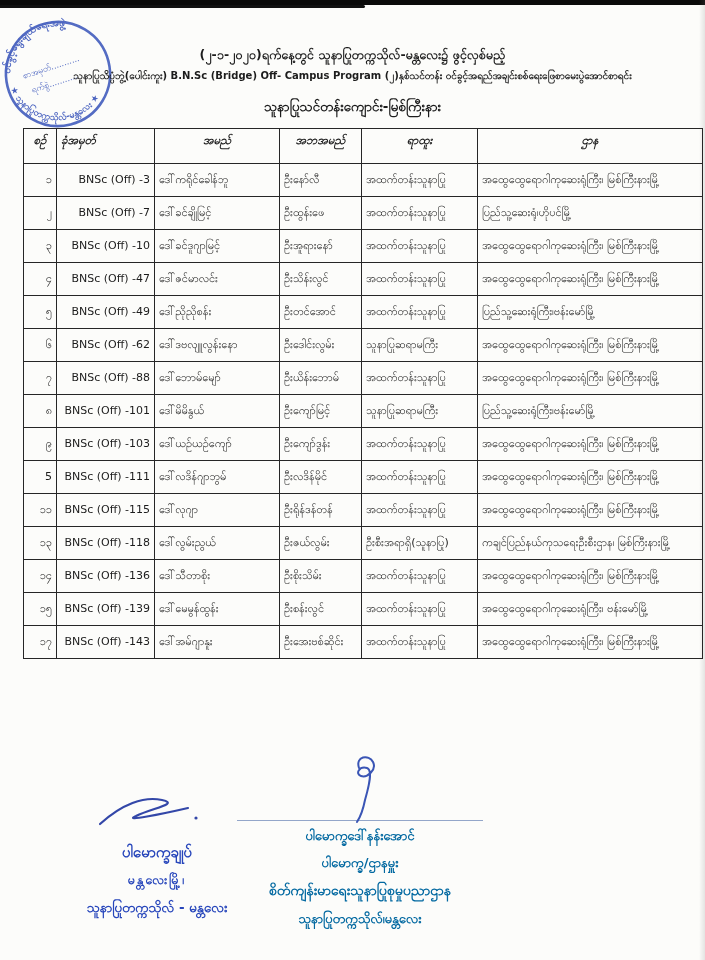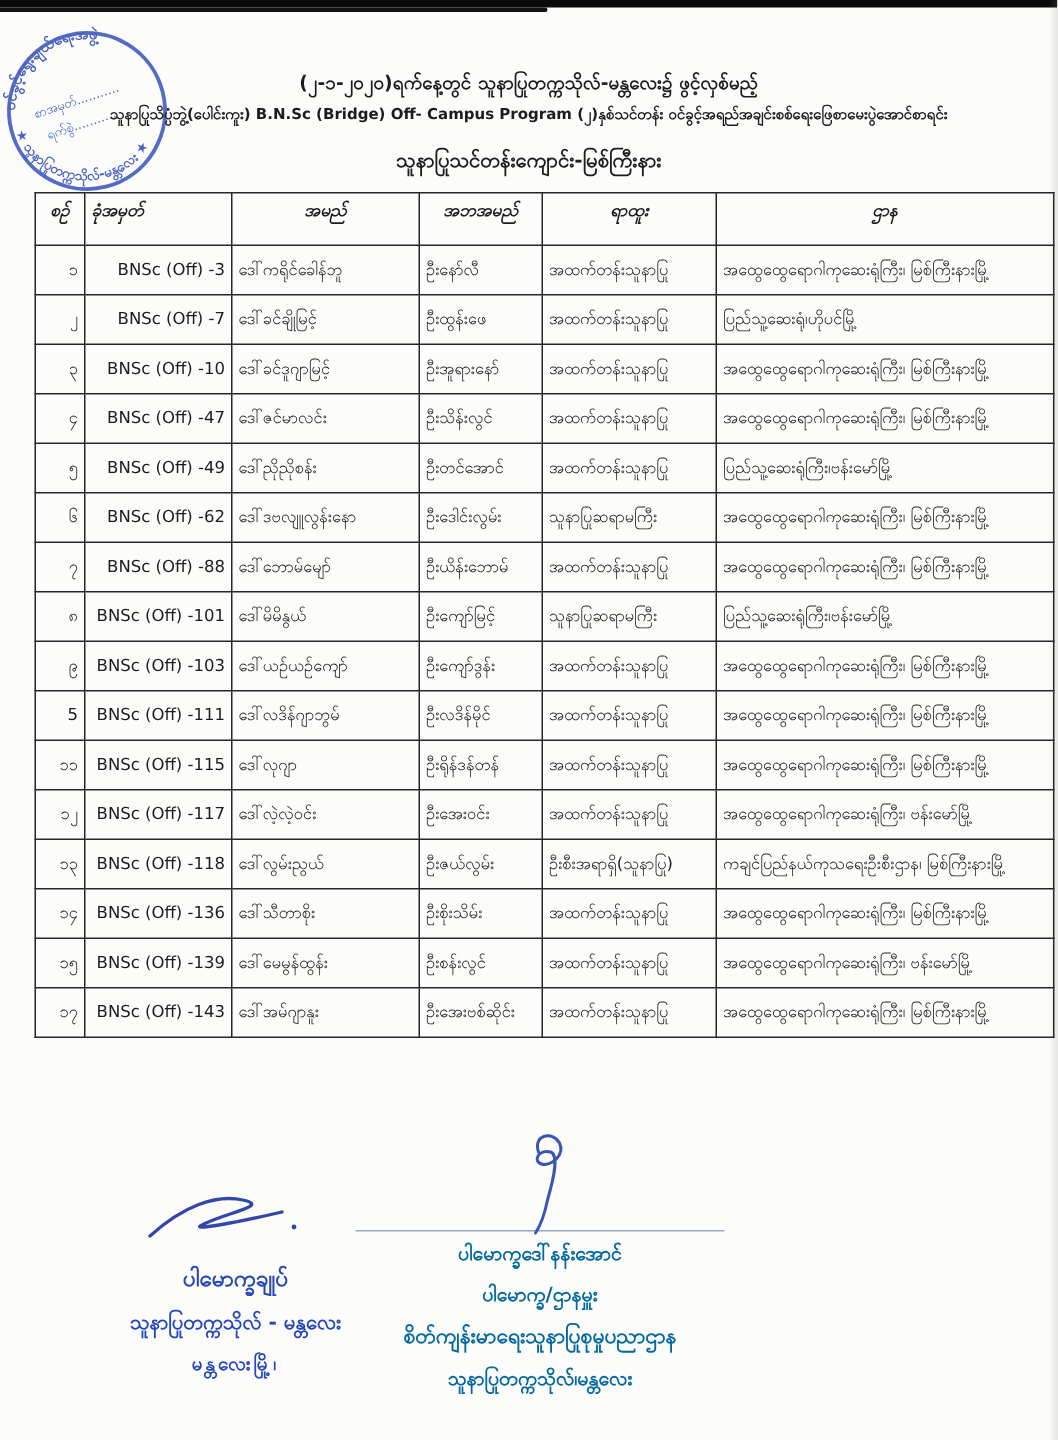--- a/index.html
+++ b/index.html
@@ -195,28 +195,20 @@
     </tr>
         <tr>
       <td class="c-no">၁၁</td>
       <td class="c-roll">BNSc (Off) -115</td>
       <td class="c-name">ဒေါ်လုဂျာ</td>
       <td class="c-father">ဦးရိုန်ဒန်တန်</td>
       <td class="c-pos">အထက်တန်းသူနာပြု</td>
       <td class="c-dept">အထွေထွေရောဂါကုဆေးရုံကြီး၊ မြစ်ကြီးနားမြို့</td>
     </tr>
         <tr>
-      <td class="c-no">၁၂</td>
-      <td class="c-roll">BNSc (Off) -117</td>
-      <td class="c-name">ဒေါ်လဲ့လဲ့ဝင်း</td>
-      <td class="c-father">ဦးအေးဝင်း</td>
-      <td class="c-pos">အထက်တန်းသူနာပြု</td>
-      <td class="c-dept">အထွေထွေရောဂါကုဆေးရုံကြီး၊ ဗန်းမော်မြို့</td>
-    </tr>
-        <tr>
       <td class="c-no">၁၃</td>
       <td class="c-roll">BNSc (Off) -118</td>
       <td class="c-name">ဒေါ်လွမ်းညွယ်</td>
       <td class="c-father">ဦးဇယ်လွမ်း</td>
       <td class="c-pos">ဦးစီးအရာရှိ(သူနာပြု)</td>
       <td class="c-dept">ကချင်ပြည်နယ်ကုသရေးဦးစီးဌာန၊ မြစ်ကြီးနားမြို့</td>
     </tr>
         <tr>
       <td class="c-no">၁၄</td>
       <td class="c-roll">BNSc (Off) -136</td>
@@ -243,22 +235,22 @@
     </tr>
       </tbody>
   </table>
 
   <div class="stamp-left">
     <svg width="130" height="44" viewBox="0 0 130 44">
       <path d="M 8,34 C 30,14 52,6 70,10 C 88,14 60,18 44,26 C 30,32 70,24 96,18" fill="none" stroke="#3347a8" stroke-width="2.2" stroke-linecap="round"></path>
       <circle cx="104" cy="28" r="1.6" fill="#3347a8"></circle>
     </svg>
     <div class="blur-text stamp-l1">ပါမောက္ခချုပ်</div>
+    <div class="blur-text stamp-l3">မန္တလေးမြို့၊</div>
     <div class="blur-text stamp-l2">သူနာပြုတက္ကသိုလ် - မန္တလေး</div>
-    <div class="blur-text stamp-l3">မန္တလေးမြို့၊</div>
   </div>
 
   <div class="sig-right">
     <svg class="squiggle" width="90" height="74" viewBox="0 0 90 74">
       <path d="M 44,16 C 40,4 54,2 58,10 C 62,18 52,26 46,24 C 40,22 44,14 52,16 C 58,18 54,34 50,48 C 48,58 46,64 42,70" fill="none" stroke="#3a55b5" stroke-width="2" stroke-linecap="round"></path>
     </svg>
     <div class="sig-divider"></div>
     <div class="line sig-name">ပါမောက္ခဒေါ်နန်းအောင်</div>
     <div class="line sig-title">ပါမောက္ခ/ဌာနမှူး</div>
     <div class="line sig-dept">စိတ်ကျန်းမာရေးသူနာပြုစုမှုပညာဌာန</div>

